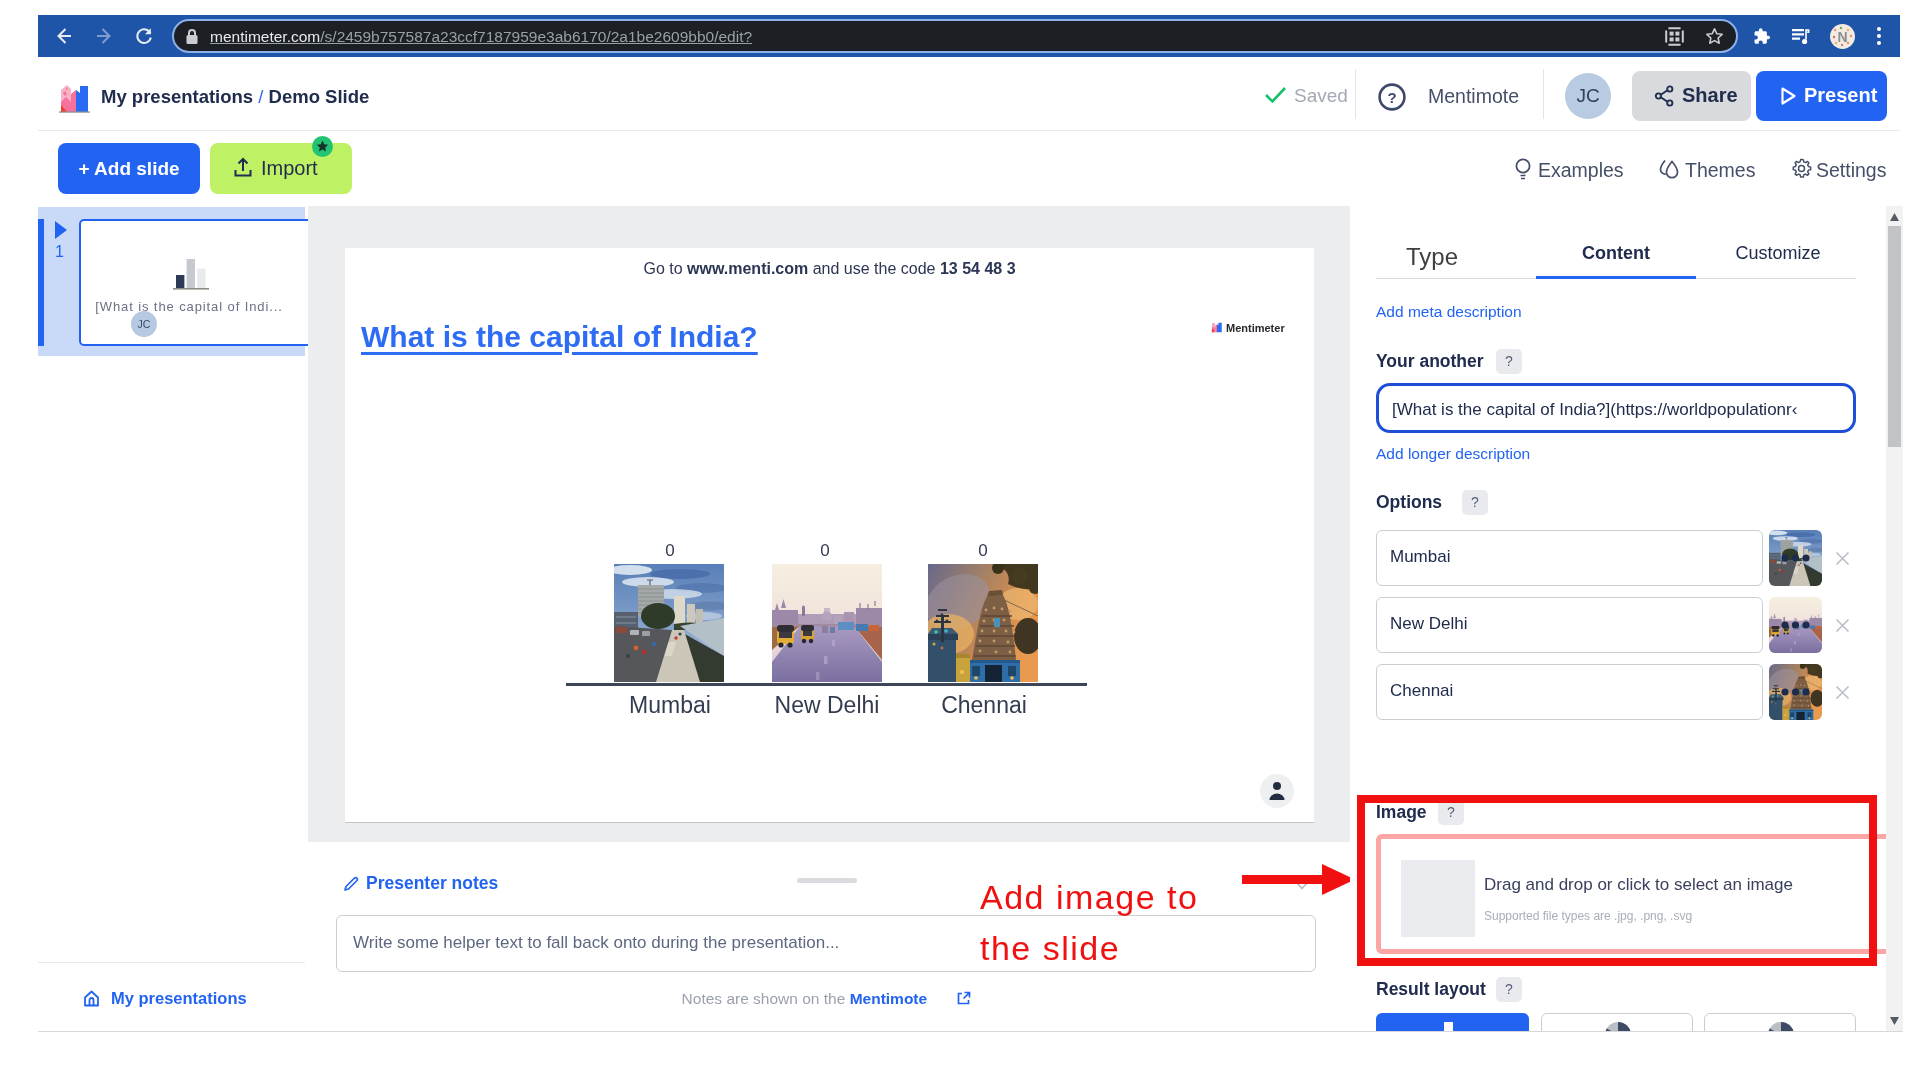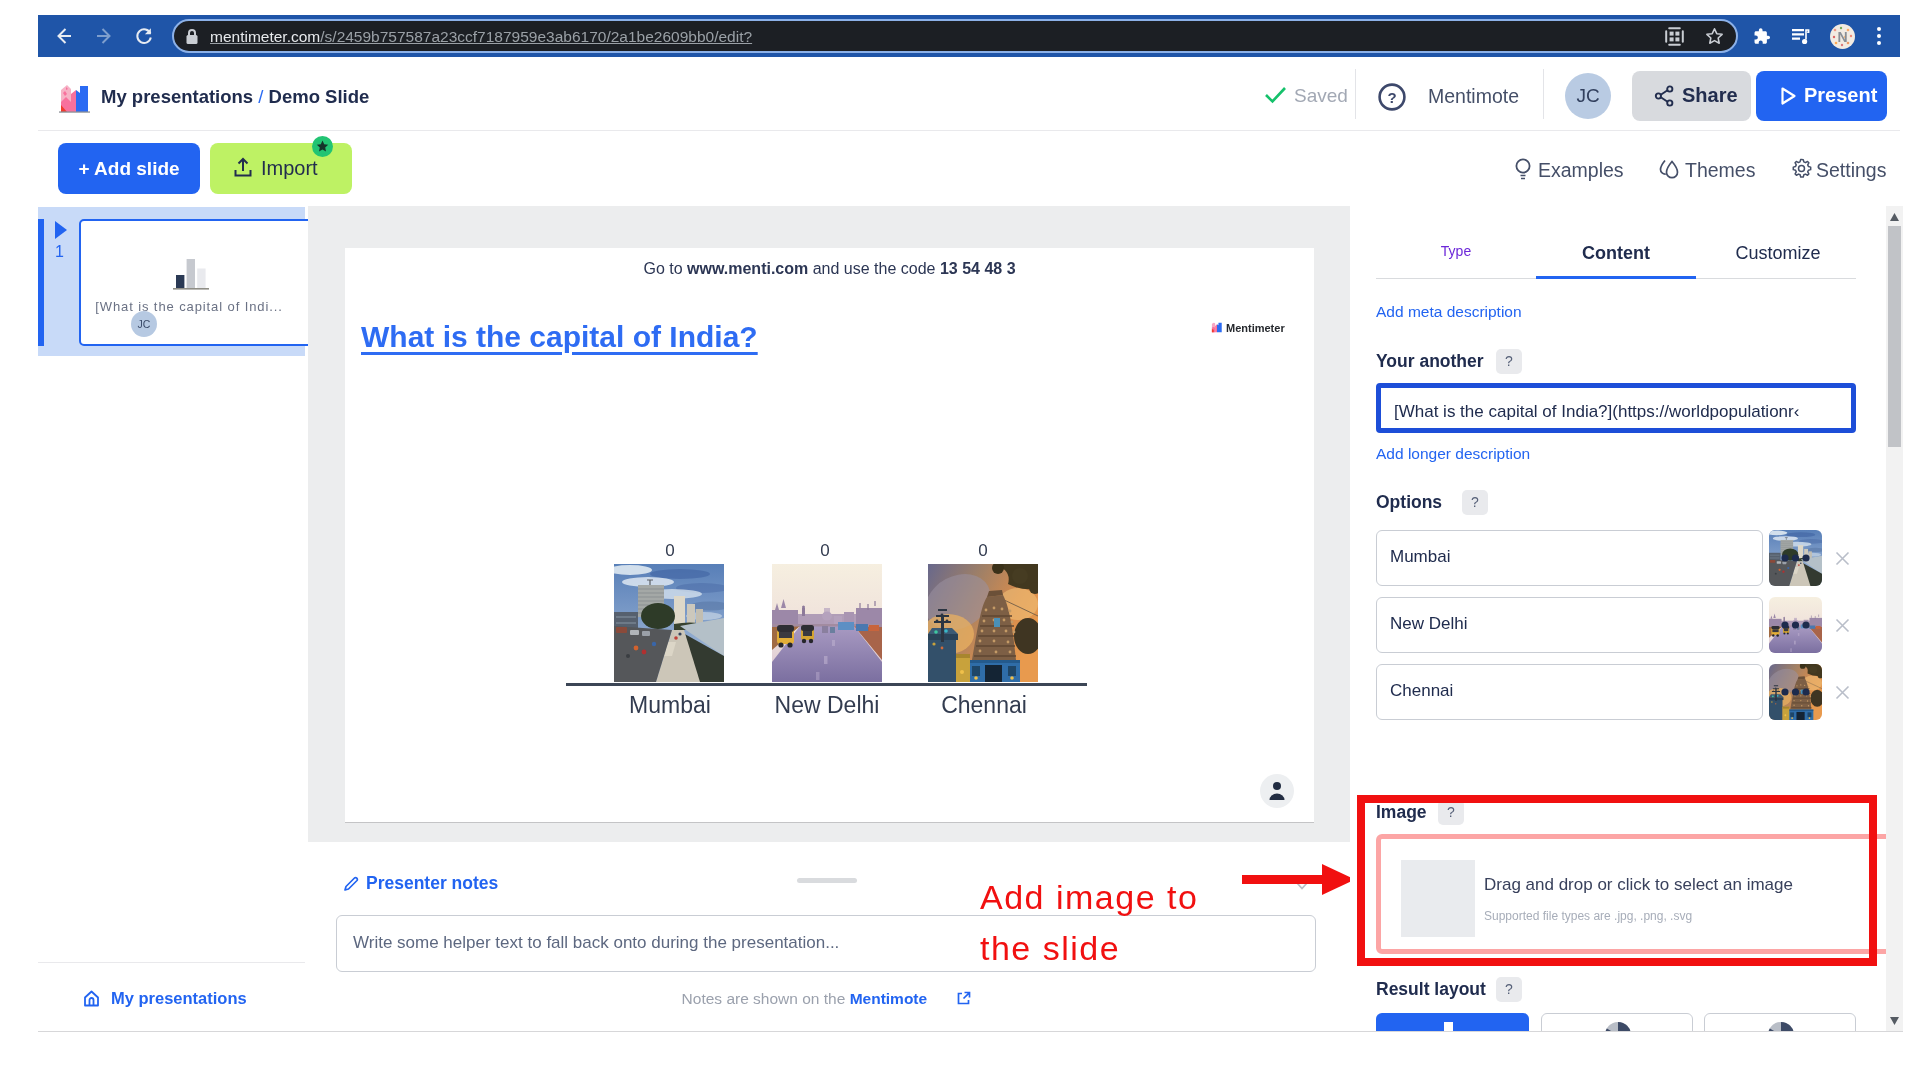--- a/index.html
+++ b/index.html
@@ -407,30 +407,30 @@
 </div>
 
 <div class="abs" style="left:980px;top:872px;font-size:34px;color:#f11010;line-height:51px;letter-spacing:1.5px;">Add image to<br>the slide</div>
 <svg class="abs" style="left:1242px;top:864px;" width="114" height="31" viewBox="0 0 114 31">
   <rect x="0" y="11" width="84" height="9" fill="#f11010"></rect>
   <polygon points="80,0 80,31 113,15.5" fill="#f11010"></polygon>
 </svg>
 
 <div class="abs" id="rightpanel" style="left:1350px;top:206px;width:536px;height:826px;background:#fff;overflow:hidden;">
 
-  <div class="abs" style="left:56px;top:37px;width:100px;text-align:center;font-size:14px;font-weight:500;color:#6d28d9;">Type</div>
+  <div class="abs" style="left:56px;top:37px;width:100px;text-align:left;font-size:24px;font-weight:500;color:#404040;">Type</div>
   <div class="abs" style="left:216px;top:37px;width:100px;text-align:center;font-size:18px;font-weight:700;color:#202c4e;">Content</div>
   <div class="abs" style="left:378px;top:37px;width:100px;text-align:center;font-size:18px;font-weight:500;color:#202c4e;">Customize</div>
   <div class="abs" style="left:26px;top:72px;width:480px;height:1px;background:#d9dbde;"></div>
   <div class="abs" style="left:186px;top:70px;width:160px;height:3px;background:#2264f1;"></div>
 
   <div class="abs" style="left:26px;top:97px;font-size:15.5px;color:#2264f1;">Add meta description</div>
   <div class="abs" style="left:26px;top:145px;font-size:17.5px;font-weight:700;color:#202c4e;">Your another</div>
   <div class="abs" style="left:146px;top:143px;width:26px;height:25px;border-radius:5px;background:#e9eaed;text-align:center;line-height:25px;font-size:14px;color:#566078;">?</div>
-  <div class="abs" style="left:26px;top:177px;width:480px;height:50px;border:5px solid #1d4ed8;border-radius:4px;overflow:hidden;">
+  <div class="abs" style="left:26px;top:177px;width:480px;height:50px;border:3px solid #1d4ed8;border-radius:14px;overflow:hidden;">
     <div class="abs" style="left:13px;top:14px;font-size:17px;color:#202c4e;white-space:nowrap;">[What is the capital of India?](https://worldpopulationr‹</div>
   </div>
   <div class="abs" style="left:26px;top:239px;font-size:15.5px;color:#2264f1;">Add longer description</div>
 
   <div class="abs" style="left:26px;top:286px;font-size:17.5px;font-weight:700;color:#202c4e;">Options</div>
   <div class="abs" style="left:112px;top:284px;width:26px;height:25px;border-radius:5px;background:#e9eaed;text-align:center;line-height:25px;font-size:14px;color:#566078;">?</div>
 
   <div class="abs" style="left:26px;top:324px;width:387px;height:56px;border:1px solid #c9cdd4;border-radius:6px;">
     <div class="abs" style="left:13px;top:16px;font-size:17px;color:#202c4e;">Mumbai</div>
   </div>

